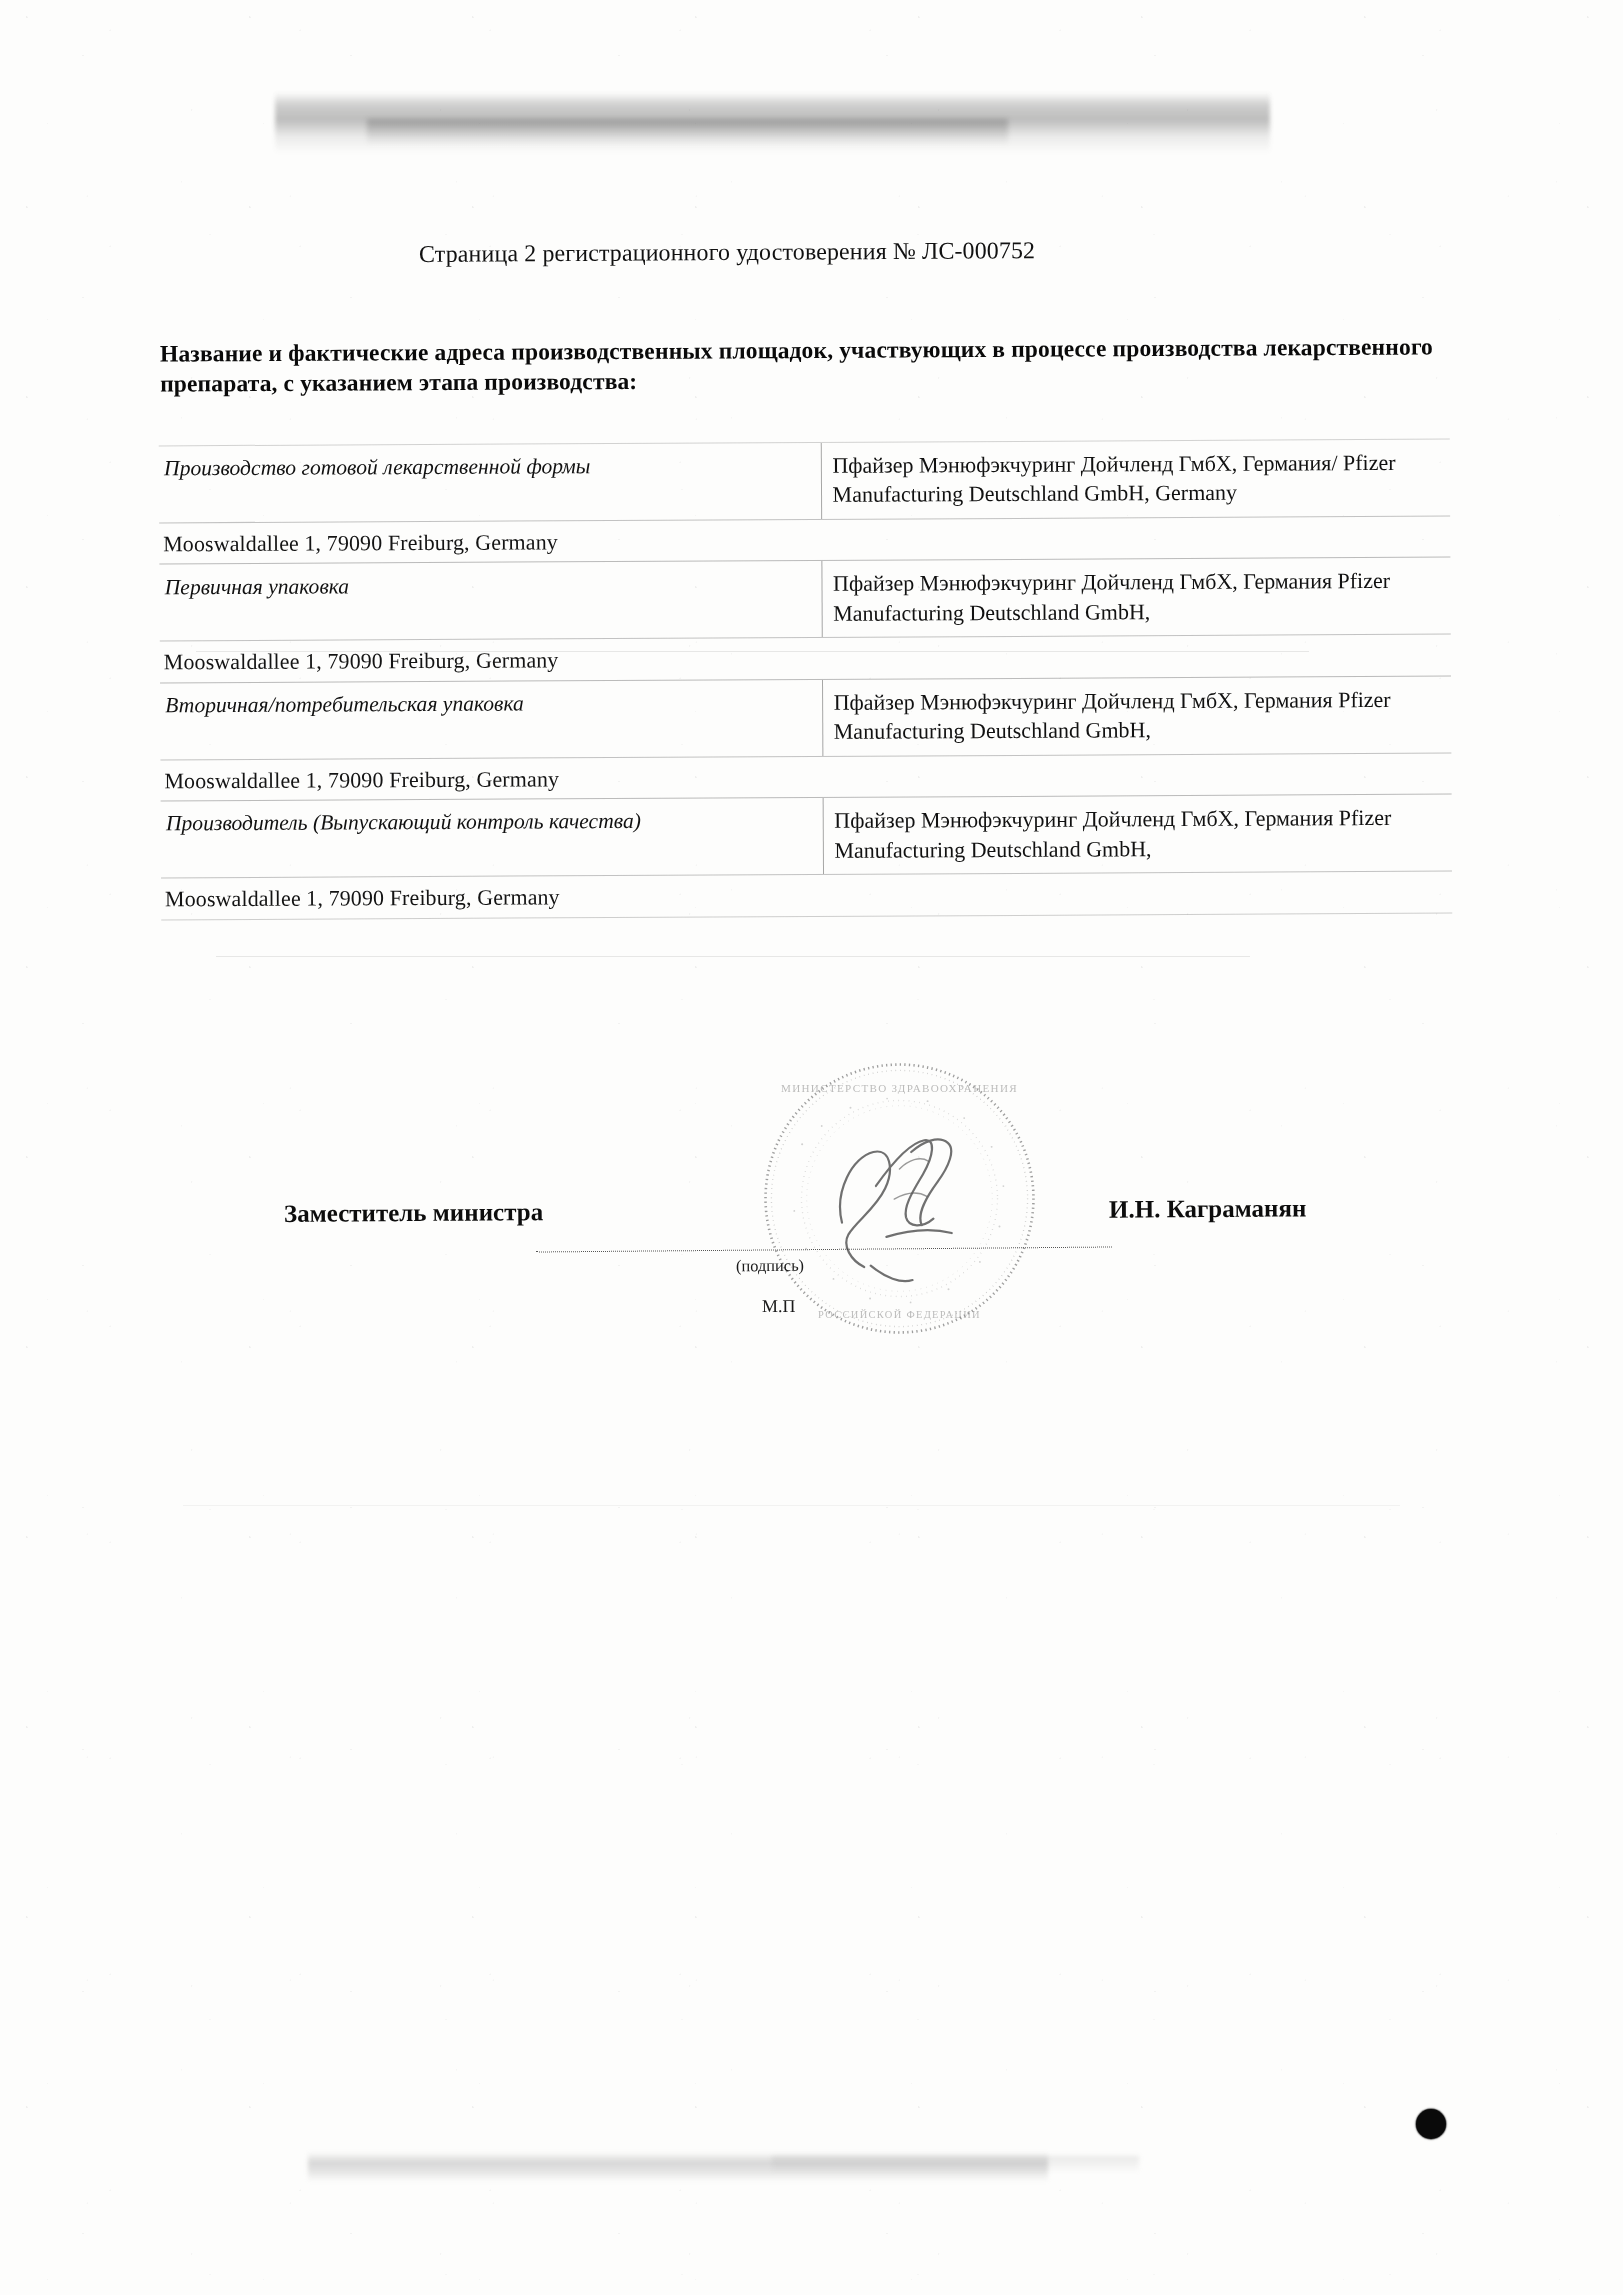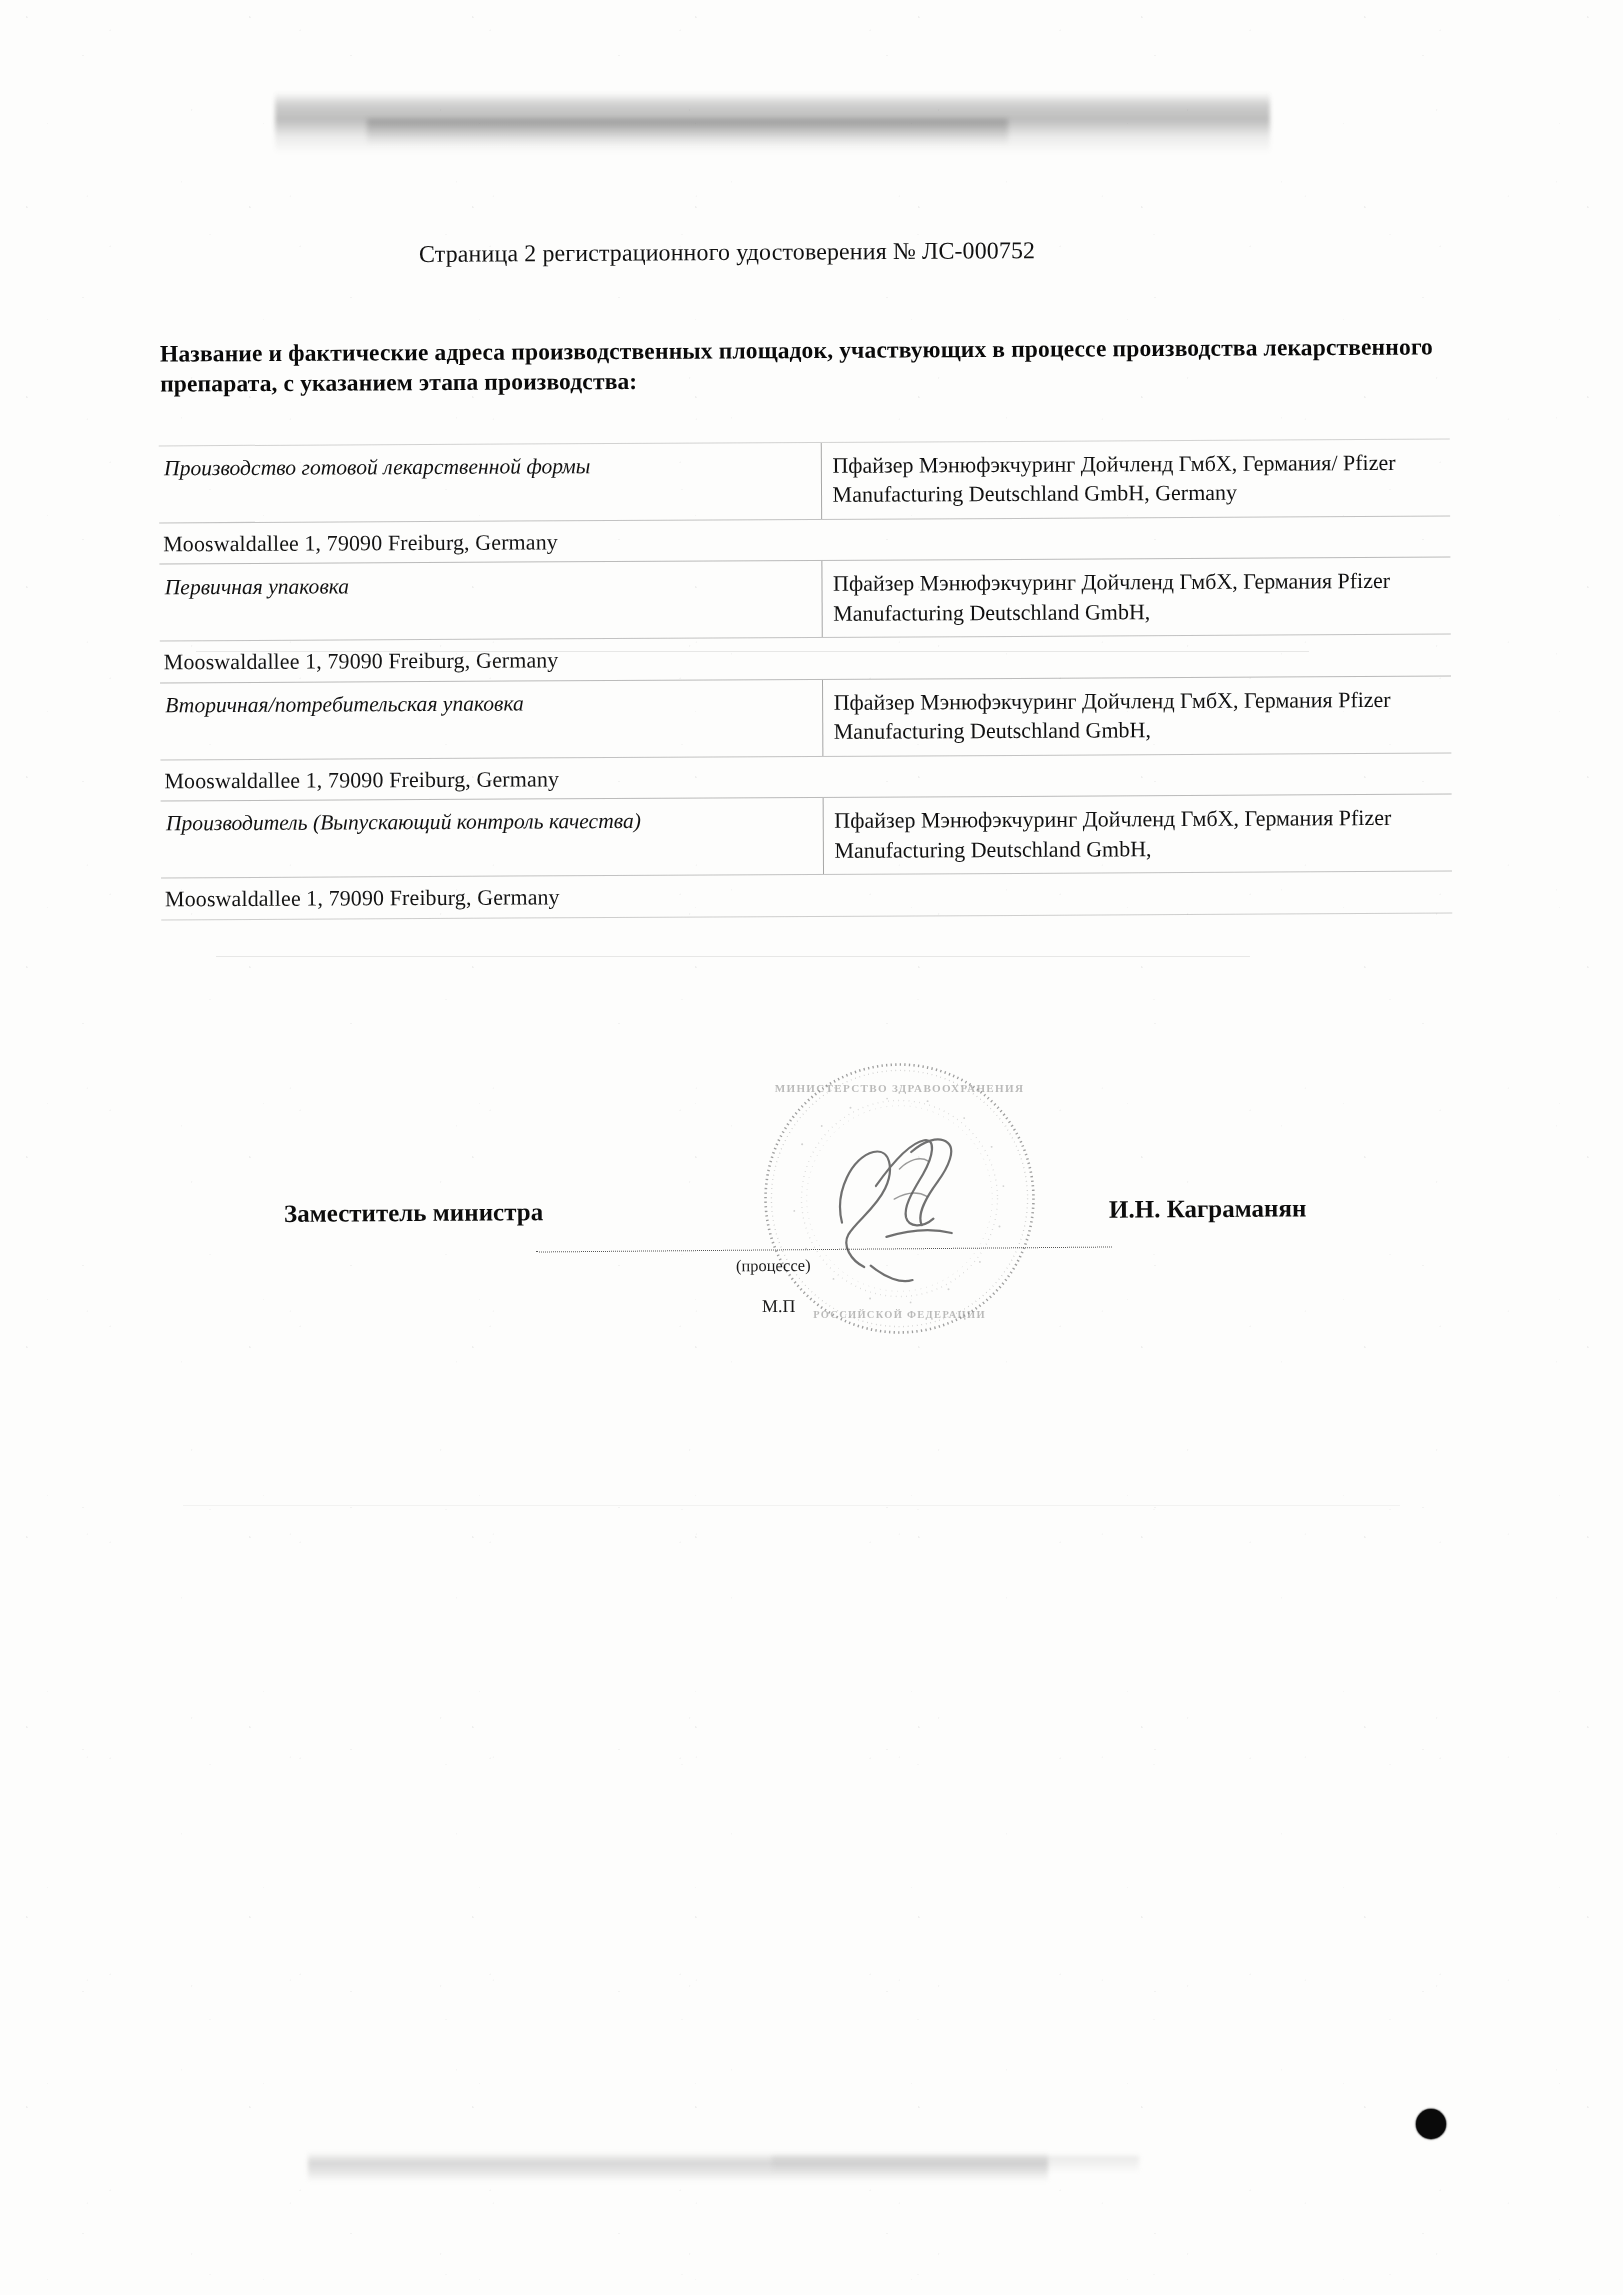--- a/index.html
+++ b/index.html
@@ -203,21 +203,20 @@
   }
 
   
   .seal {
     position: absolute;
     left: 759px;
     top: 1058px;
     width: 281px;
     height: 281px;
     pointer-events: none;
-    font-weight: bold;
   }
   .seal svg { width: 100%; height: 100%; opacity: .62; }
   .seal-scribble {
     position: absolute;
     left: 808px;
     top: 1106px;
     width: 196px;
     height: 190px;
     pointer-events: none;
     opacity: .78;
@@ -327,21 +326,21 @@
       <g fill="none" stroke="#2a2a2a" stroke-width="2.2" opacity=".6" stroke-linecap="round">
         <path d="M140 96 C154 82, 172 76, 184 84"></path>
         <path d="M132 142 C150 132, 168 130, 182 138"></path>
       </g>
     </svg>
   </div>
 
   <div class="sign-area">
     <div class="sign-title">Заместитель министра</div>
     <div class="sign-rule"></div>
-    <div class="sign-caption">(процессе)</div>
+    <div class="sign-caption">(подпись)</div>
     <div class="sign-mp">М.П</div>
     <div class="sign-name">И.Н. Каграманян</div>
   </div>
 
   <div class="scan-noise smudge-bottom"></div>
   <div class="scan-noise smudge-bottom2"></div>
   <div class="ink-blob"></div>
 
 </div>
 

